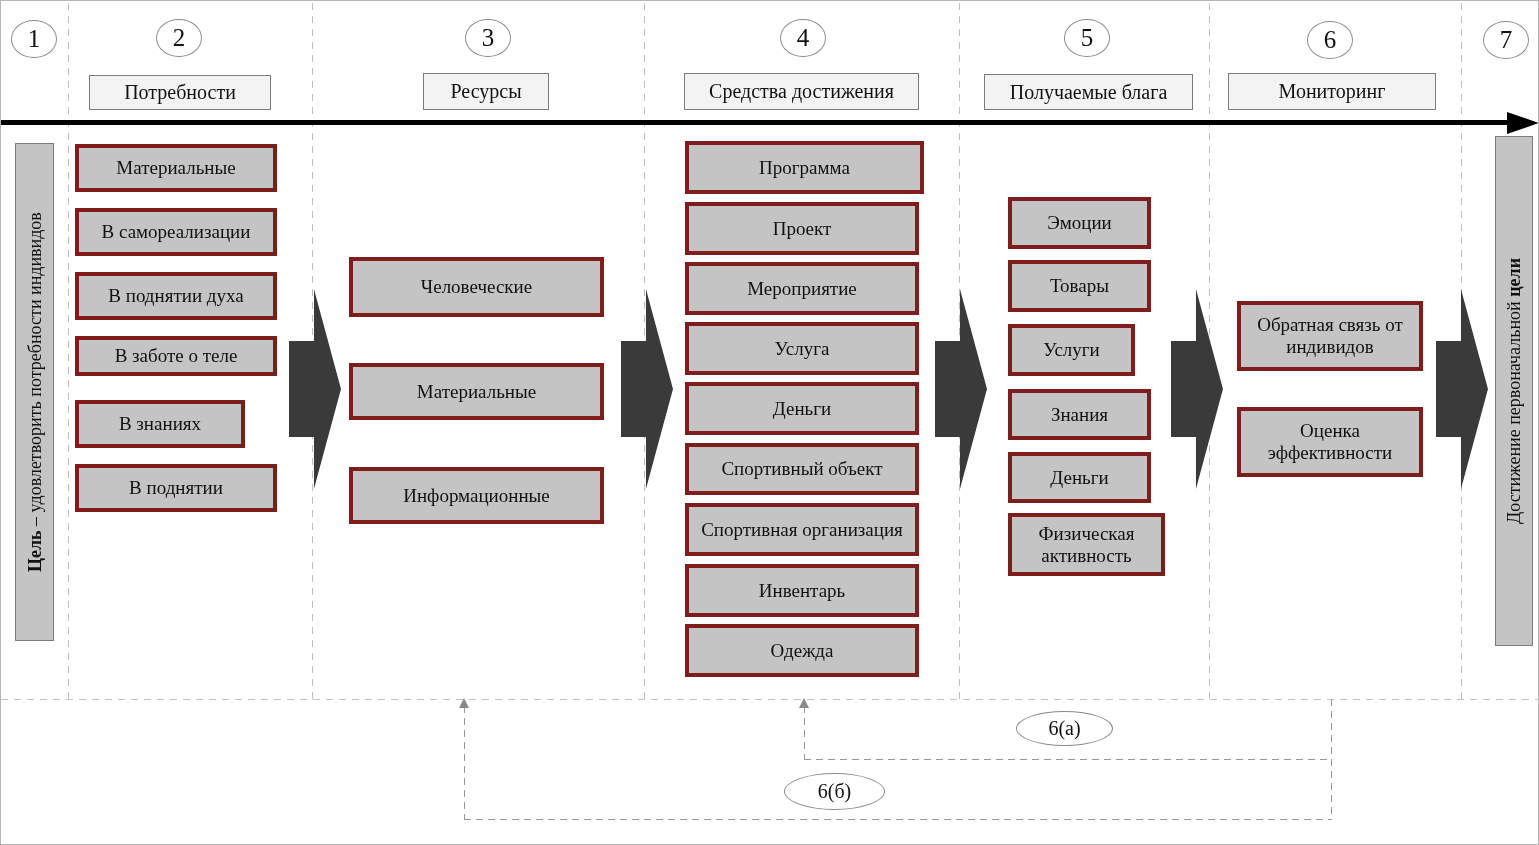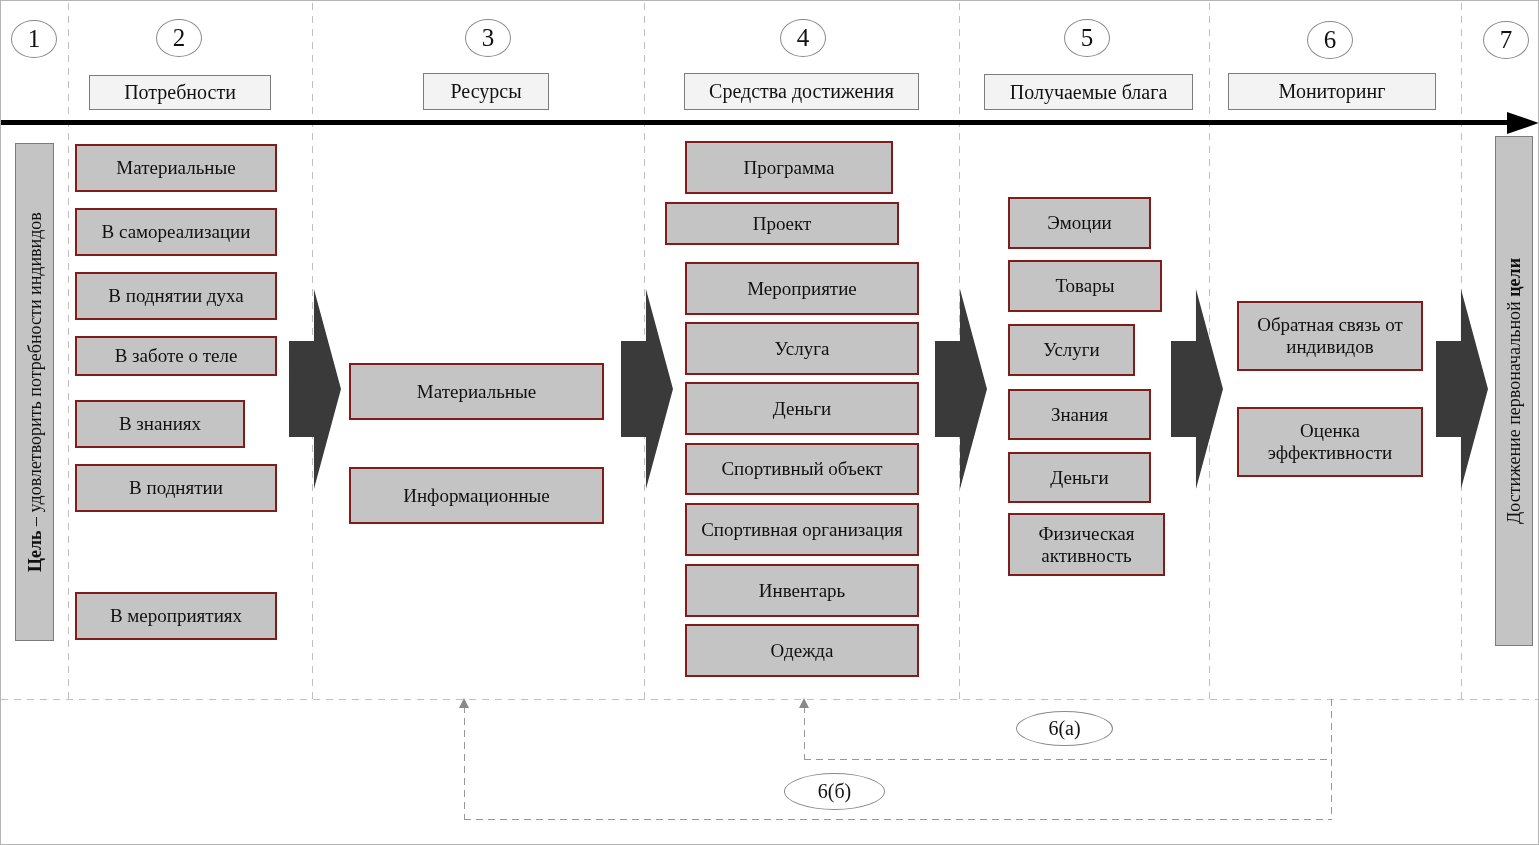--- a/index.html
+++ b/index.html
@@ -26,21 +26,21 @@
     font-size:25px;
   }
   
   .hdr{
     background:#f3f3f3;border:1px solid #7c7c7c;
     display:flex;align-items:center;justify-content:center;
     font-size:20px;text-align:center;
   }
   
   .box{
-    background:#c4c4c4;border:2px solid #7f1d1d;
+    background:#c4c4c4;border:4px solid #7f1d1d;
     display:flex;align-items:center;justify-content:center;
     font-size:19px;line-height:1.15;text-align:center;padding:0 4px;
   }
   
   .vbar{
     background:#c4c4c4;border:1px solid #7c7c7c;
     display:flex;align-items:center;justify-content:center;
     writing-mode:vertical-rl;transform:rotate(180deg);
     font-size:18px;line-height:1;white-space:nowrap;
   }
@@ -119,37 +119,37 @@
   <div class="abs vbar" style="left:14px;top:142px;width:39px;height:498px">
     <span><b>Цель</b><span> – удовлетворить потребности индивидов</span></span>
   </div>
 
   <div class="abs box" style="left:74px;top:143px;width:202px;height:48px">Материальные</div>
   <div class="abs box" style="left:74px;top:207px;width:202px;height:48px">В самореализации</div>
   <div class="abs box" style="left:74px;top:271px;width:202px;height:48px">В поднятии духа</div>
   <div class="abs box" style="left:74px;top:335px;width:202px;height:40px">В заботе о теле</div>
   <div class="abs box" style="left:74px;top:399px;width:170px;height:48px">В знаниях</div>
   <div class="abs box" style="left:74px;top:463px;width:202px;height:48px">В поднятии</div>
-  <div class="abs box" style="left:74px;top:591px;width:202px;height:48px">В мероприятиях</div>
 
+  <div class="abs box" style="left:348px;top:256px;width:255px;height:60px">Человеческие</div>
   <div class="abs box" style="left:348px;top:362px;width:255px;height:57px">Материальные</div>
   <div class="abs box" style="left:348px;top:466px;width:255px;height:57px">Информационные</div>
 
-  <div class="abs box" style="left:684px;top:140px;width:208px;height:53px">Программа</div>
-  <div class="abs box" style="left:664px;top:201px;width:234px;height:43px">Проект</div>
+  <div class="abs box" style="left:684px;top:140px;width:239px;height:53px">Программа</div>
+  <div class="abs box" style="left:684px;top:201px;width:234px;height:53px">Проект</div>
   <div class="abs box" style="left:684px;top:261px;width:234px;height:53px">Мероприятие</div>
   <div class="abs box" style="left:684px;top:321px;width:234px;height:53px">Услуга</div>
   <div class="abs box" style="left:684px;top:381px;width:234px;height:53px">Деньги</div>
   <div class="abs box" style="left:684px;top:442px;width:234px;height:52px">Спортивный объект</div>
   <div class="abs box" style="left:684px;top:502px;width:234px;height:53px">Спортивная организация</div>
   <div class="abs box" style="left:684px;top:563px;width:234px;height:53px">Инвентарь</div>
   <div class="abs box" style="left:684px;top:623px;width:234px;height:53px">Одежда</div>
 
   <div class="abs box" style="left:1007px;top:196px;width:143px;height:52px">Эмоции</div>
-  <div class="abs box" style="left:1007px;top:259px;width:154px;height:52px">Товары</div>
+  <div class="abs box" style="left:1007px;top:259px;width:143px;height:52px">Товары</div>
   <div class="abs box" style="left:1007px;top:323px;width:127px;height:52px">Услуги</div>
   <div class="abs box" style="left:1007px;top:388px;width:143px;height:51px">Знания</div>
   <div class="abs box" style="left:1007px;top:451px;width:143px;height:51px">Деньги</div>
   <div class="abs box" style="left:1007px;top:512px;width:157px;height:63px">Физическая активность</div>
 
   <div class="abs box" style="left:1236px;top:300px;width:186px;height:70px">Обратная связь от индивидов</div>
   <div class="abs box" style="left:1236px;top:406px;width:186px;height:70px">Оценка эффективности</div>
 
   <div class="abs vbar" style="left:1494px;top:135px;width:38px;height:510px">
     <span><span>Достижение первоначальной </span><b>цели</b></span>

